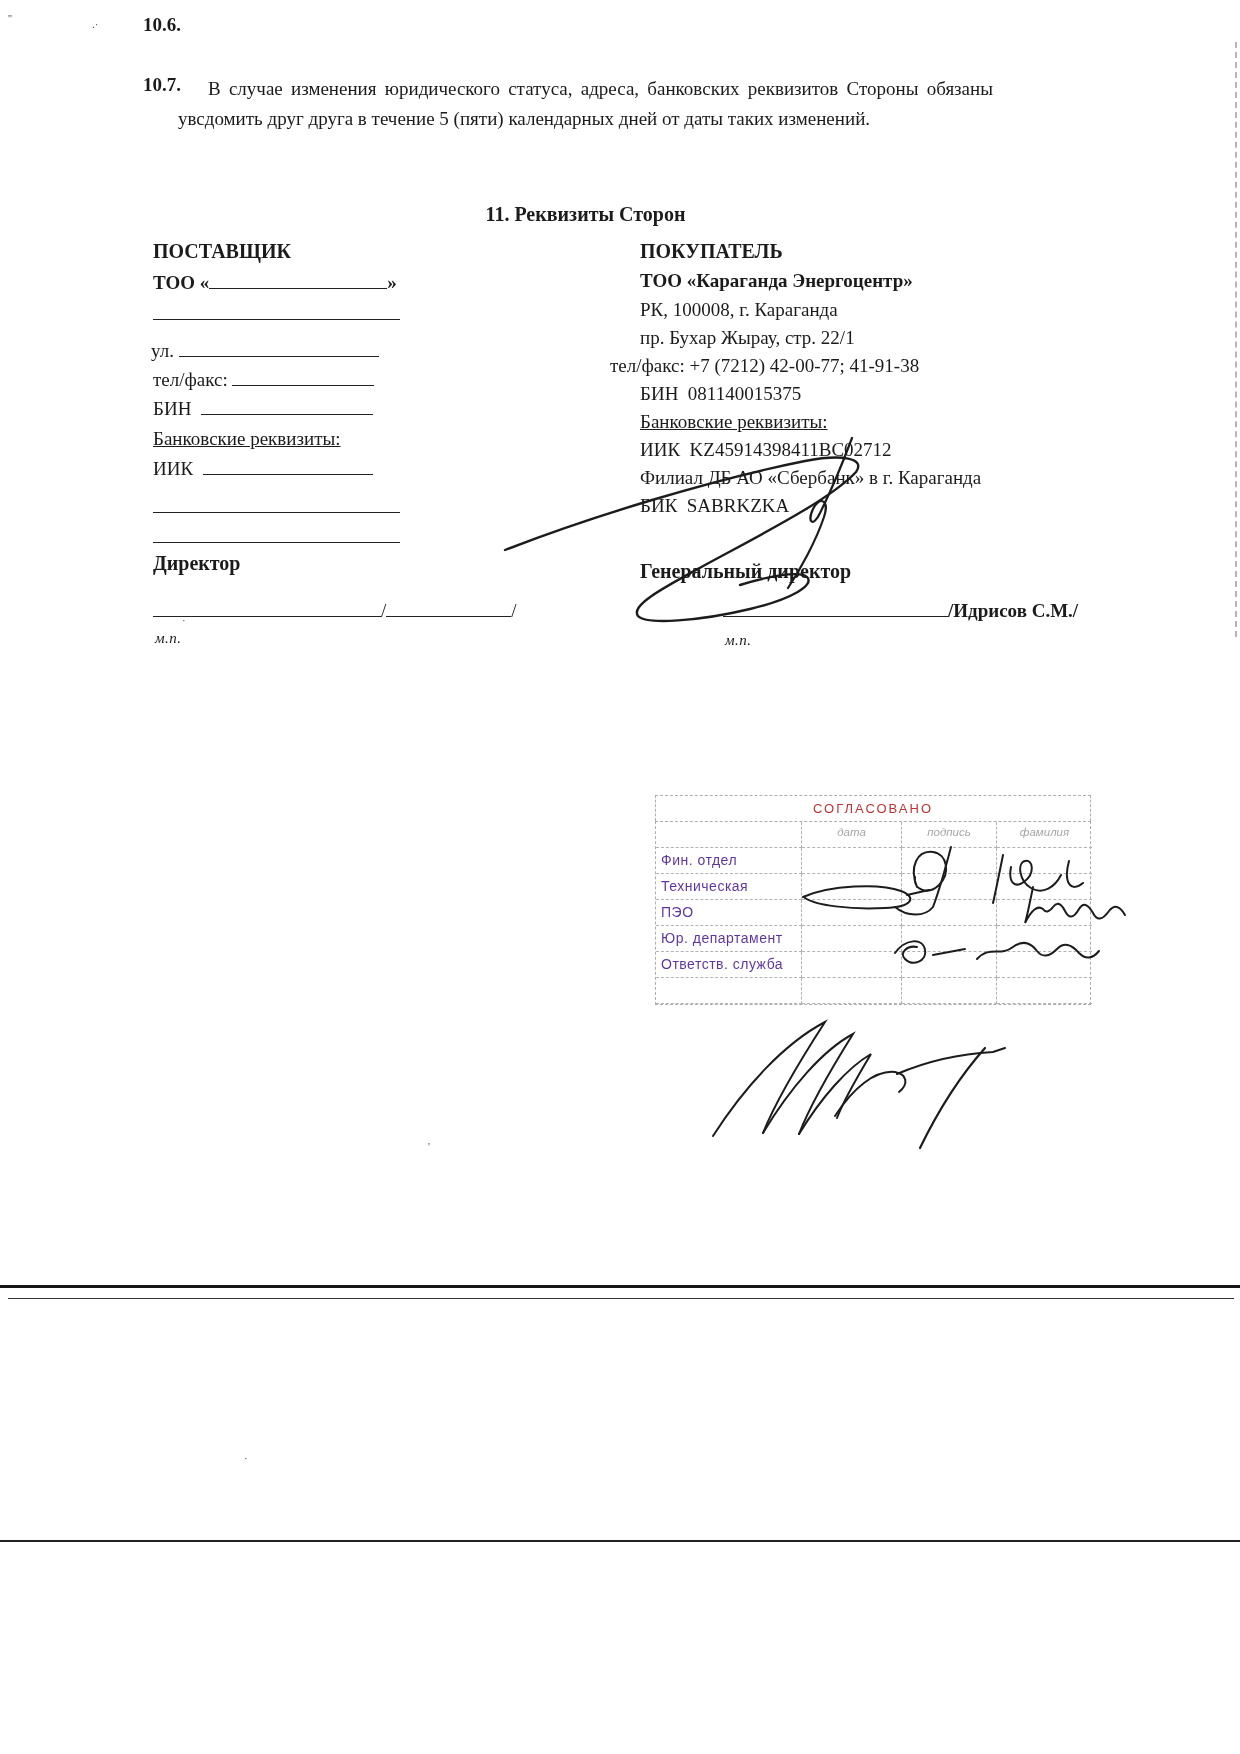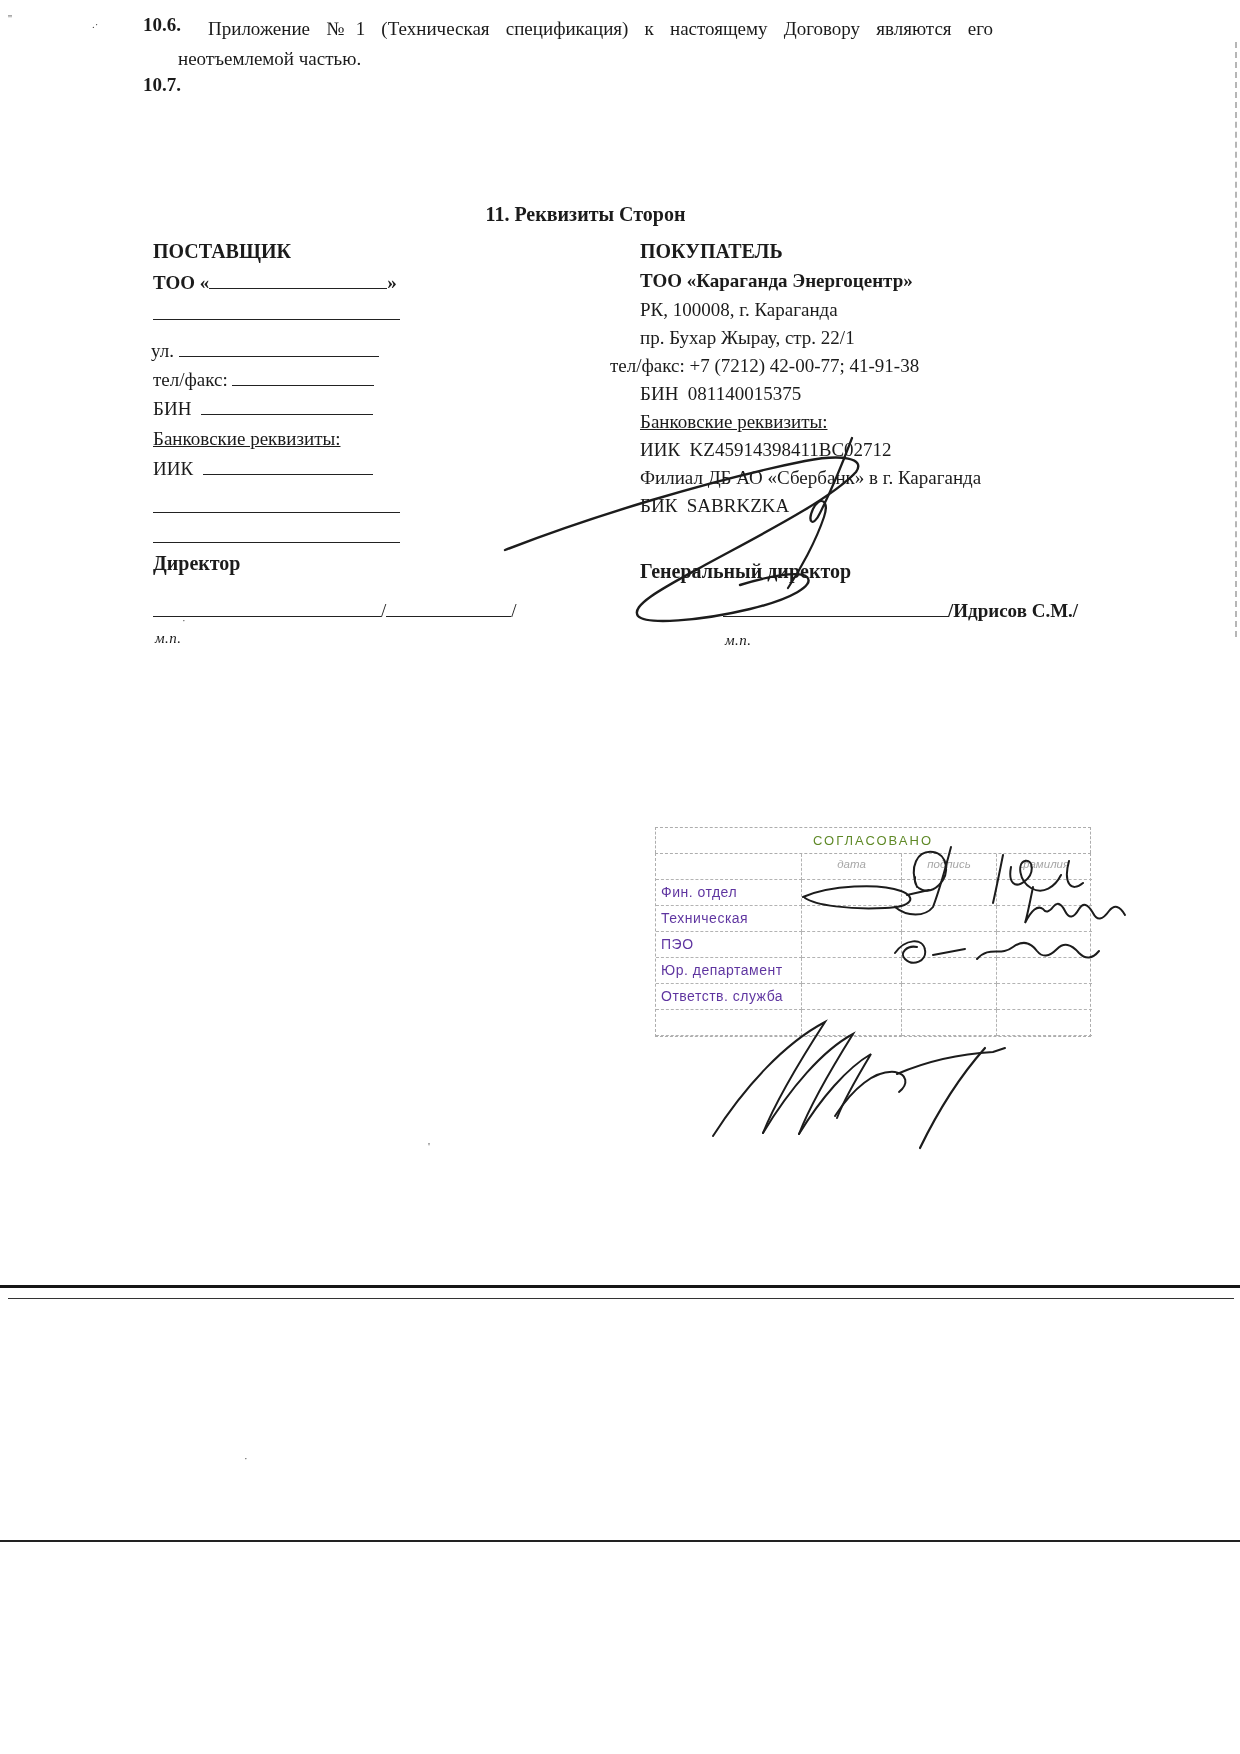--- a/index.html
+++ b/index.html
@@ -24,22 +24,22 @@
   }
   .seal { font-style:italic; font-size:15px; letter-spacing:0.5px; }
   .slash { font-size:19px; }
   
   .stamp {
     position:absolute; left:655px; top:795px; width:436px;
     font-family:"Liberation Sans", sans-serif; color:#8c8c8c;
     filter:blur(0.3px); opacity:0.9;
   }
   .stamp-title {
-    text-align:center; font-size:13px; letter-spacing:2px; color:#4d7c0f;
-    border:1px dashed #a5a5a5; border-bottom:none; height:26px; line-height:26px;margin-top:32px;
+    text-align:center; font-size:13px; letter-spacing:2px; color:#b91c1c;
+    border:1px dashed #a5a5a5; border-bottom:none; height:26px; line-height:26px;
   }
   .stamp-grid { display:grid; grid-template-columns:146px 100px 95px 95px; border:1px dashed #a5a5a5; }
   .stamp-cell {
     border-right:1px dashed #ababab; border-bottom:1px dashed #ababab;
     font-size:14px; padding:4px 5px; min-height:26px; color:#4c1d95;
   }
   .stamp-cell:nth-child(4n) { border-right:none; }
   .stamp-head { text-align:center; color:#9c9c9c; font-size:11.5px;font-style:italic; }
   .stamp-row-label { letter-spacing:0.5px; }
   svg.sig { position:absolute; overflow:visible; }
@@ -55,23 +55,23 @@
 
   <div class="speck" style="left:8px; top:12px;">''</div>
   <div class="speck" style="left:92px; top:18px;">.·</div>
   <div class="speck" style="left:182px; top:614px;">·</div>
   <div class="speck" style="left:428px; top:1140px;">'</div>
   <div class="speck" style="left:244px; top:1452px;">·</div>
 
   <div class="v-artifact" style="left:1235px; top:42px; height:595px;"></div>
 
   <div class="abs clause-num" style="left:143px; top:14px;">10.6.</div>
-  <div class="abs clause-text" style="left:178px; top:14px;">Приложение  №1  (Техническая  спецификация)  к  настоящему  Договору  являются  его неотъемлемой частью.</div>
 
   <div class="abs clause-num" style="left:143px; top:74px;">10.7.</div>
+  <div class="abs clause-text" style="left:178px; top:74px;">В  случае  изменения  юридического  статуса,  адреса,  банковских  реквизитов  Стороны обязаны  увсдомить  друг  друга  в  течение  5  (пяти)  календарных  дней  от  даты  таких изменений.</div>
 
   <div class="abs section-title" style="left:178px; top:203px;">11. Реквизиты Сторон</div>
 
   <div class="abs col-line bold" style="left:153px; top:240px; font-size:20px;">ПОСТАВЩИК</div>
   <div class="abs col-line" style="left:153px; top:272px;"><span class="bold">ТОО «</span><span class="blank" style="width:178px;"></span><span class="bold">»</span></div>
   <div class="abs blank" style="left:153px; top:305px; width:247px;"></div>
   <div class="abs col-line" style="left:151px; top:340px;"><span>ул.</span> <span class="blank" style="width:200px;"></span></div>
   <div class="abs col-line" style="left:153px; top:369px;"><span>тел/факс:</span> <span class="blank" style="width:142px;"></span></div>
   <div class="abs col-line" style="left:153px; top:398px;"><span>БИН</span>&nbsp; <span class="blank" style="width:172px;"></span></div>
   <div class="abs col-line ul-text" style="left:153px; top:428px;">Банковские реквизиты:</div>

